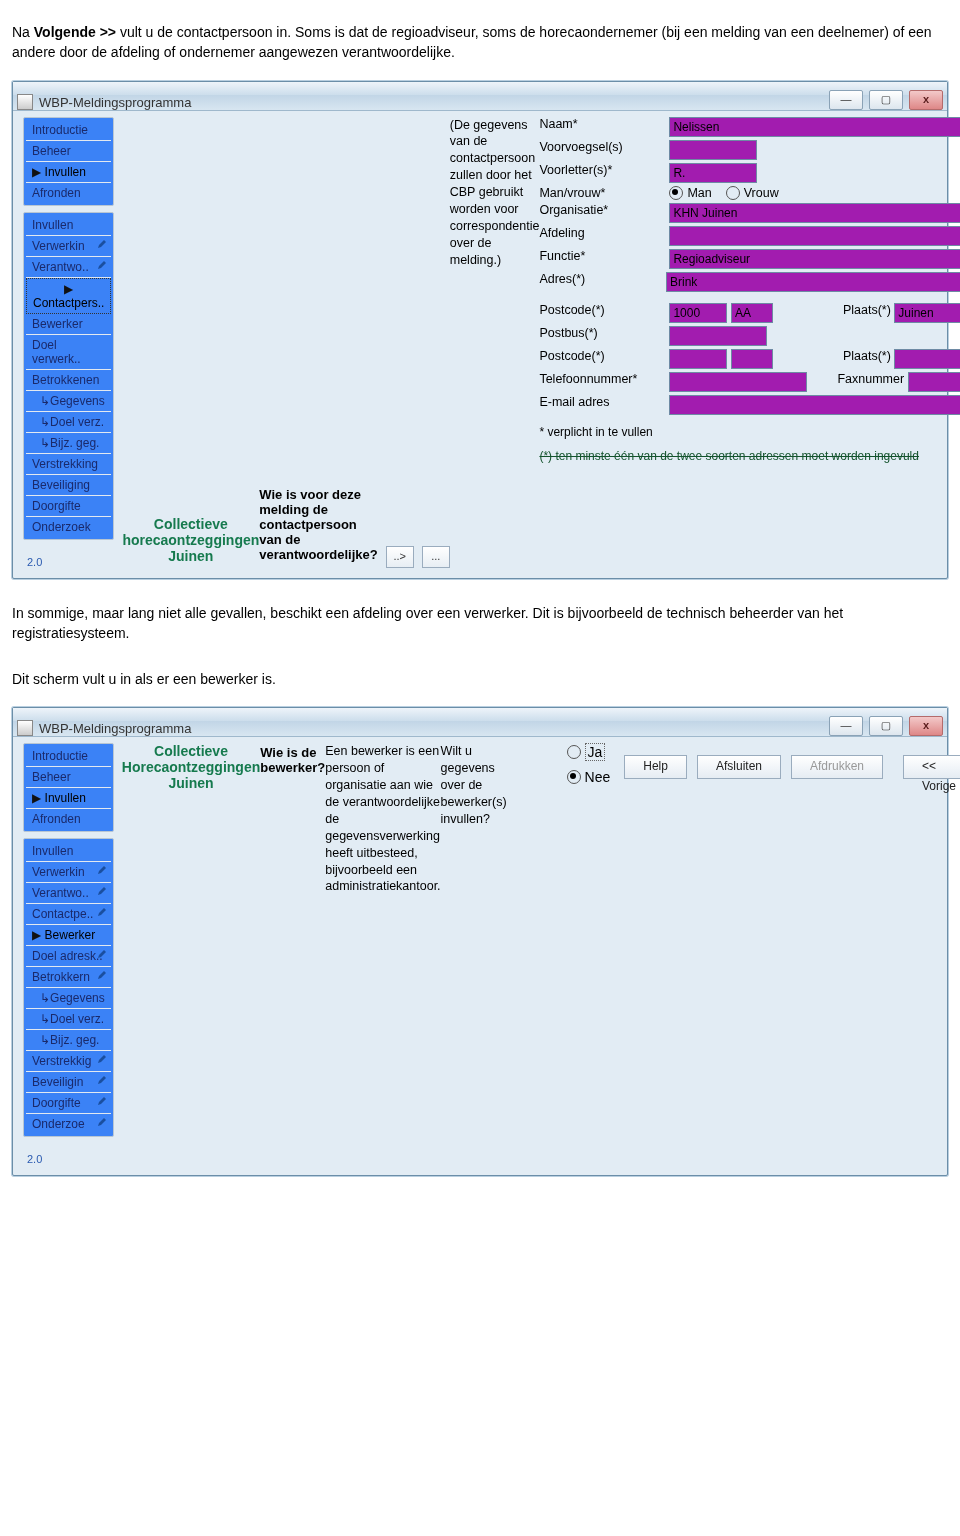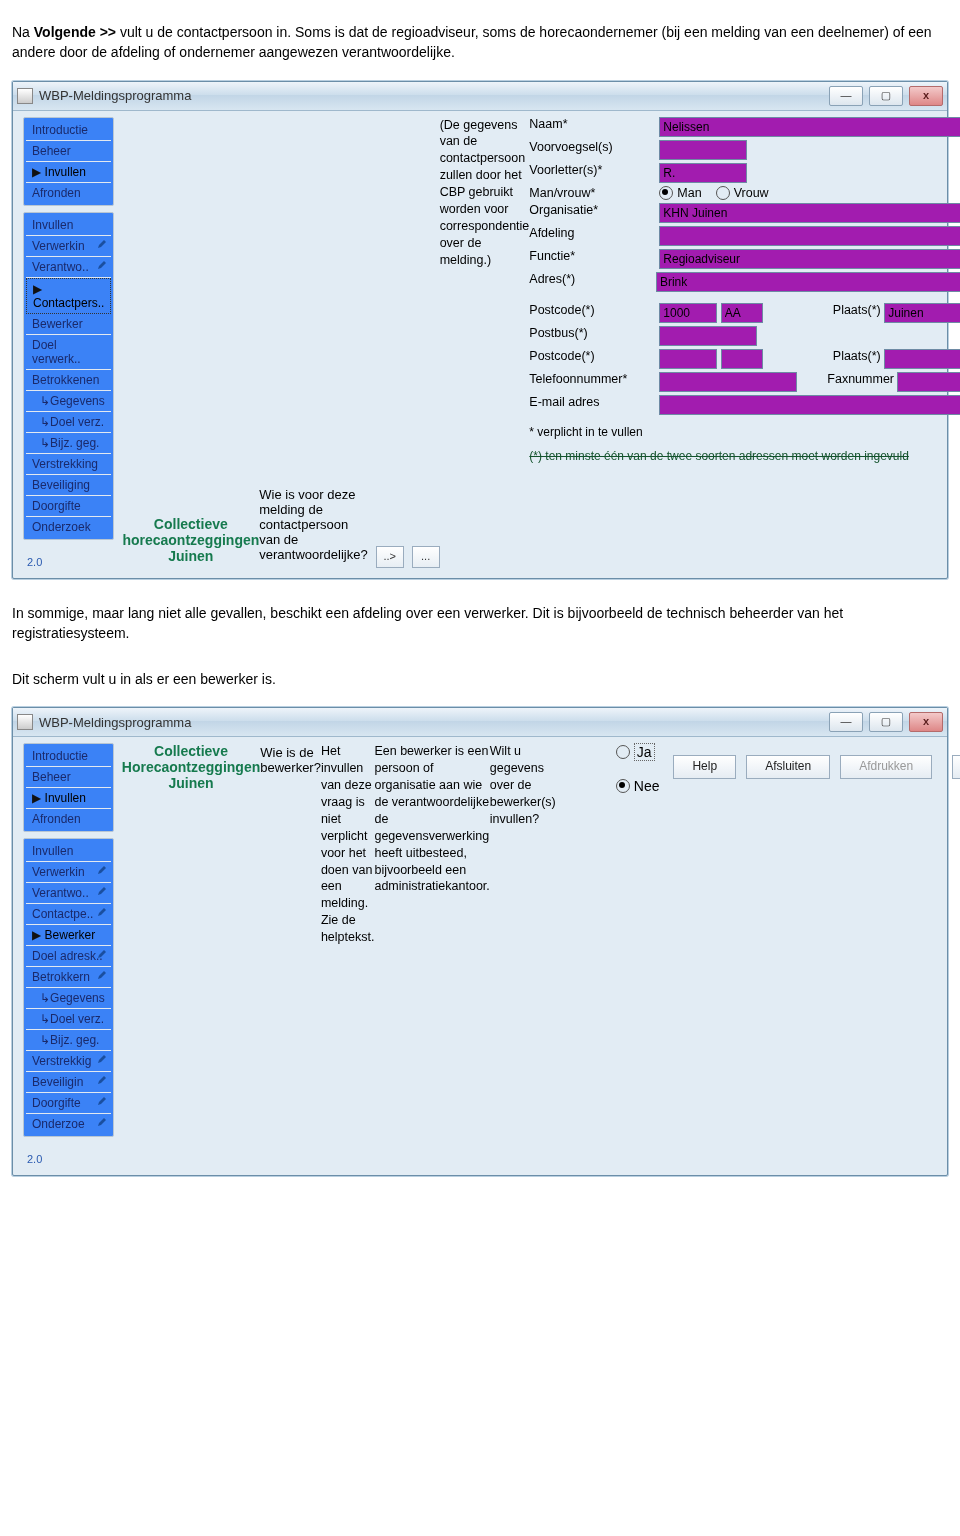--- a/index.html
+++ b/index.html
@@ -1,37 +1,37 @@
 <!DOCTYPE html>
 <html><head>
 <meta charset="utf-8">
 <style>
   body{margin:0;background:#fff;font-family:Arial,Helvetica,sans-serif;font-size:14px;color:#000;width:960px}
   .para{padding:8px 12px 4px 12px;line-height:1.45}
   
   .win{margin:8px 12px 16px 12px;border:1px solid #6b8ea8;background:#e2ecf4;border-radius:2px;box-shadow:0 0 0 1px #b9cfe0}
-  .titlebar{display:flex;align-items:center;height:28px;background:linear-gradient(#eef4fa,#cddeec 45%,#c1d5e6 46%,#d8e6f1);border-bottom:1px solid #9fb8cc;padding:0 4px;font-size:13px;color:#333}
+  .titlebar{display:flex;align-items:flex-end;height:28px;background:linear-gradient(#eef4fa,#cddeec 45%,#c1d5e6 46%,#d8e6f1);border-bottom:1px solid #9fb8cc;padding:0 4px;font-size:13px;color:#333}
   .appico{width:14px;height:14px;margin-right:6px;border:1px solid #888;background:linear-gradient(#fff,#ccc)}
   .wbtns{margin-left:auto;display:flex;gap:6px}
   .wbtn{width:32px;height:18px;border-radius:2px;position:relative;background:linear-gradient(#fff,#dde6ee);border:1px solid #8aa2b6;font-size:11px;line-height:16px;text-align:center;color:#333}
   .wbtn.close{background:linear-gradient(#f3c9c9,#de8787);border-color:#b46b6b;color:#5a1d1d;font-weight:bold}
   .winbody{display:flex;padding:6px 10px 10px 10px;gap:8px}
   .sidecol{width:112px;display:flex;flex-direction:column;gap:6px;font-size:12px}
   .navgrp{background:#3b82f6;border:1px solid #b8c6d3;border-radius:2px;padding:2px}
   .navitm{padding:3px 6px;color:#1a2a6b;border-bottom:1px solid #e3e9f0;position:relative}
   .navitm:last-child{border-bottom:none}
   .navitm.act{color:#000}
   .navitm .arrow{color:#111}
   .navitm .tick{position:absolute;right:4px;top:3px;width:10px;height:10px}
   .ver{font-size:11px;color:#2a5ab0;margin-left:4px;margin-top:10px}
   .maincol{flex:1;display:flex;flex-direction:row}
   .headerrow{display:flex;align-items:flex-end;gap:8px}
   .pagetitle{flex:1;text-align:center;color:#167a4e;font-weight:bold;font-size:14px;margin-bottom:4px}
   .sqbtn{width:26px;height:20px;border:1px solid #9aacbe;background:linear-gradient(#fff,#e7eef4);font-size:11px;text-align:center;line-height:18px;color:#333}
-  .question{font-weight:normal;margin:2px 0 6px 0;font-size:13px}
+  .question{font-weight:bold;margin:2px 0 6px 0;font-size:13px}
   .expl{font-size:12.5px;margin-bottom:8px;line-height:1.35}
   .formarea{font-size:12.5px}
   .row{display:flex;margin-bottom:3px}
   .lbl{width:130px}
   .inp{height:18px;border:1px solid #6e8aa4;padding:0 3px;font-size:12px;background:#a21caf}
   .w340{width:340px}
   .w80{width:80px}
   .radio{display:inline-flex;align-items:center;gap:4px;margin-right:14px}
   .rc{appearance:none;width:12px;height:12px;border-radius:50%;border:1px solid #555;position:relative}
   .rc.on::after{content:'';position:absolute;left:2px;top:2px;width:6px;height:6px;background:#000;border-radius:50%}
@@ -70,21 +70,21 @@
         <div class="navitm">Afronden</div>
       </div>
       <div class="navgrp">
         <div class="navitm">Invullen</div>
         <div class="navitm"><span>Verwerkin</span><svg class="pen tick" viewBox="0 0 10 10">
               <path d="M1 9l1-3 5-5 2 2-5 5-3 1z" fill="#1a4fa0"></path>
             </svg></div>
         <div class="navitm"><span>Verantwo</span><svg class="pen tick" viewBox="0 0 10 10">
               <path d="M1 9l1-3 5-5 2 2-5 5-3 1z" fill="#1a4fa0"></path>
             </svg>..</div>
-        <div class="navitm act" style="border:1px dotted #333;"><span class="arrow">▶ </span><span>Contactpers..</span></div>
+        <div class="navitm act" style="border:1px dotted #333;text-align:center;"><span class="arrow">▶ </span><span>Contactpers..</span></div>
         <div class="navitm">Bewerker</div>
         <div class="navitm">Doel verwerk..</div>
         <div class="navitm">Betrokkenen</div>
         <div class="navitm sub"><span>↳</span><span>Gegevens</span></div>
         <div class="navitm sub"><span>↳</span><span>Doel verz.</span></div>
         <div class="navitm sub"><span>↳</span><span>Bijz. geg.</span></div>
         <div class="navitm">Verstrekking</div>
         <div class="navitm">Beveiliging</div>
         <div class="navitm">Doorgifte</div>
         <div class="navitm">Onderzoek</div>
@@ -230,25 +230,24 @@
         <div class="navitm"><span>Onderzoe</span><svg class="pen tick" viewBox="0 0 10 10">
               <path d="M1 9l1-3 5-5 2 2-5 5-3 1z" fill="#1a4fa0"></path>
             </svg></div>
       </div>
       <div class="ver">2.0</div>
     </div>
 
     <div class="maincol">
       <div class="pagetitle">Collectieve Horecaontzeggingen Juinen</div>
       <div class="question">Wie is de bewerker?</div>
-      <div class="expl">Het invullen van deze vraag is niet verplicht voor het doen van een melding. Zie de helptekst.</div>
       <div class="expl">Een bewerker is een persoon of organisatie aan wie de verantwoordelijke de gegevensverwerking heeft uitbesteed, bijvoorbeeld een administratiekantoor.</div>
       <div class="expl">Wilt u gegevens over de bewerker(s) invullen?</div>
       <div style="padding-left:60px">
-        <div class="radio" style="display:flex;margin-bottom:17px">
+        <div class="radio" style="display:flex;margin-bottom:8px">
             <span class="rc"></span>
             <span style="border:1px dotted #666;padding:0 2px">Ja</span>
           </div>
         <div class="radio" style="display:flex">
             <span class="rc on"></span>
             <span>Nee</span>
           </div>
       </div>
       <div style="flex:1;min-height:170px"></div>
       <div class="footrow">

